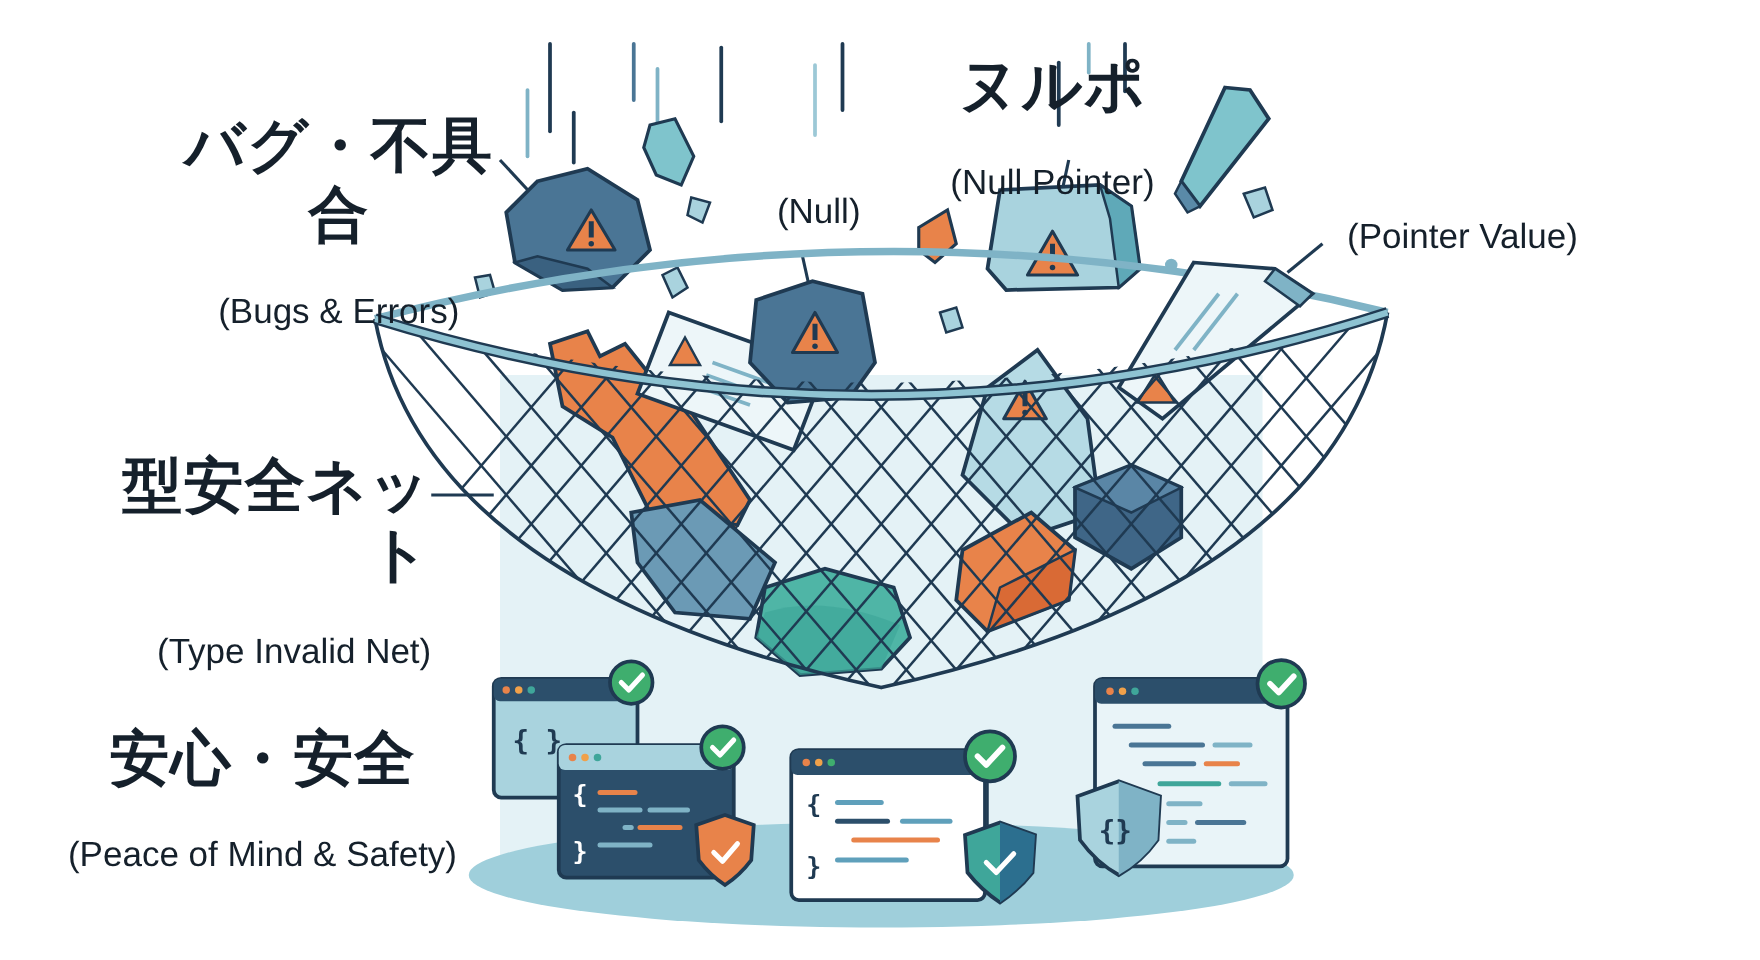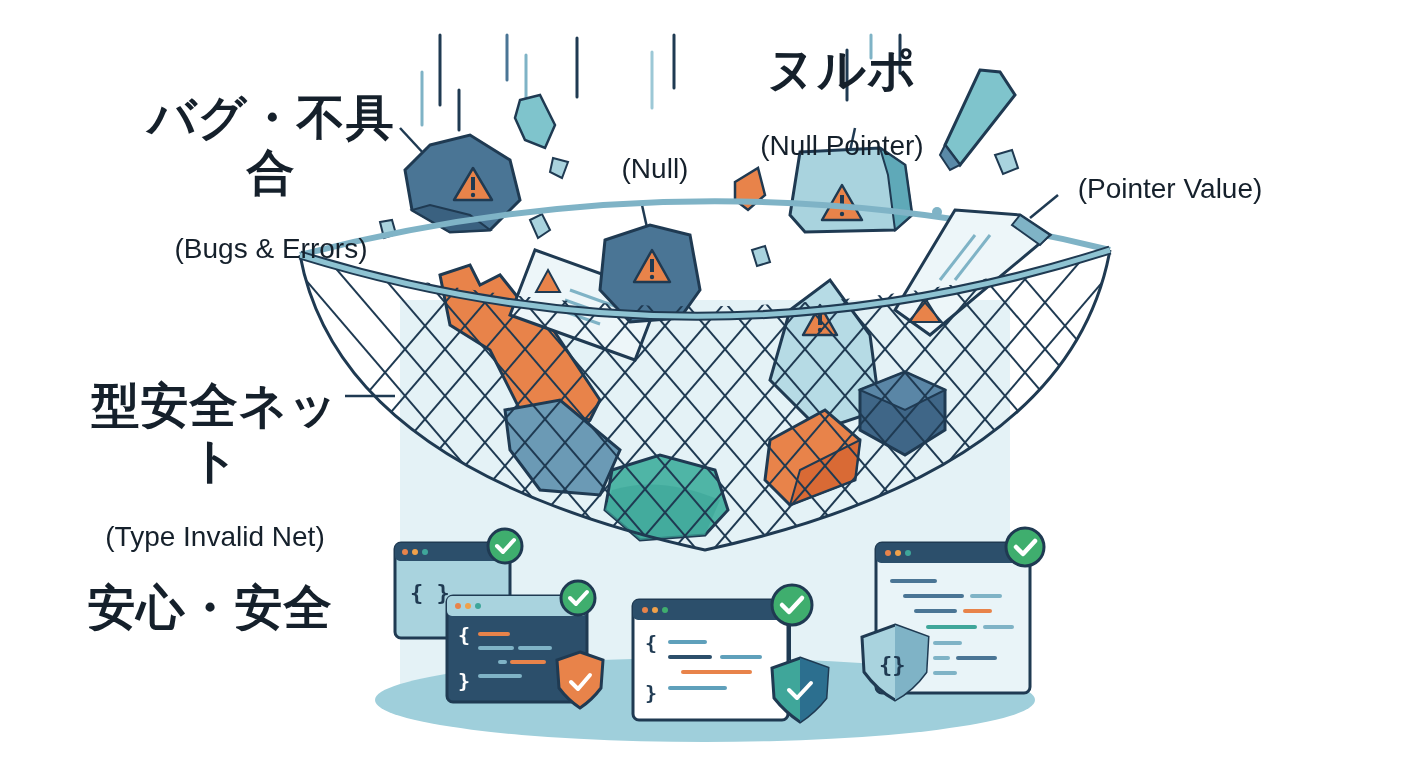--- a/index.html
+++ b/index.html
@@ -264,19 +264,20 @@
 <div class="label" style="left:585px;top:120px;width:140px;">
   <span class="en">(Null)</span>
 </div>
 <div class="label" style="left:742px;top:42px;width:200px;">
   <span class="jp">ヌルポ</span>
   <span class="en">(Null Pointer)</span>
 </div>
 <div class="label" style="left:1060px;top:140px;width:220px;">
   <span class="en">(Pointer Value)</span>
 </div>
-<div class="label" style="left:85px;top:378px;width:260px;">
+<div class="label" style="left:85px;top:362px;width:260px;text-align:right;">
   <span class="jp">型安全ネット</span>
   <span class="en">(Type Invalid Net)</span>
 </div>
 <div class="label" style="left:35px;top:580px;width:350px;">
   <span class="jp">安心・安全</span>
+  <span class="en">(Peace of Mind &amp; Safety)</span>
 </div>
 
 </body></html>

